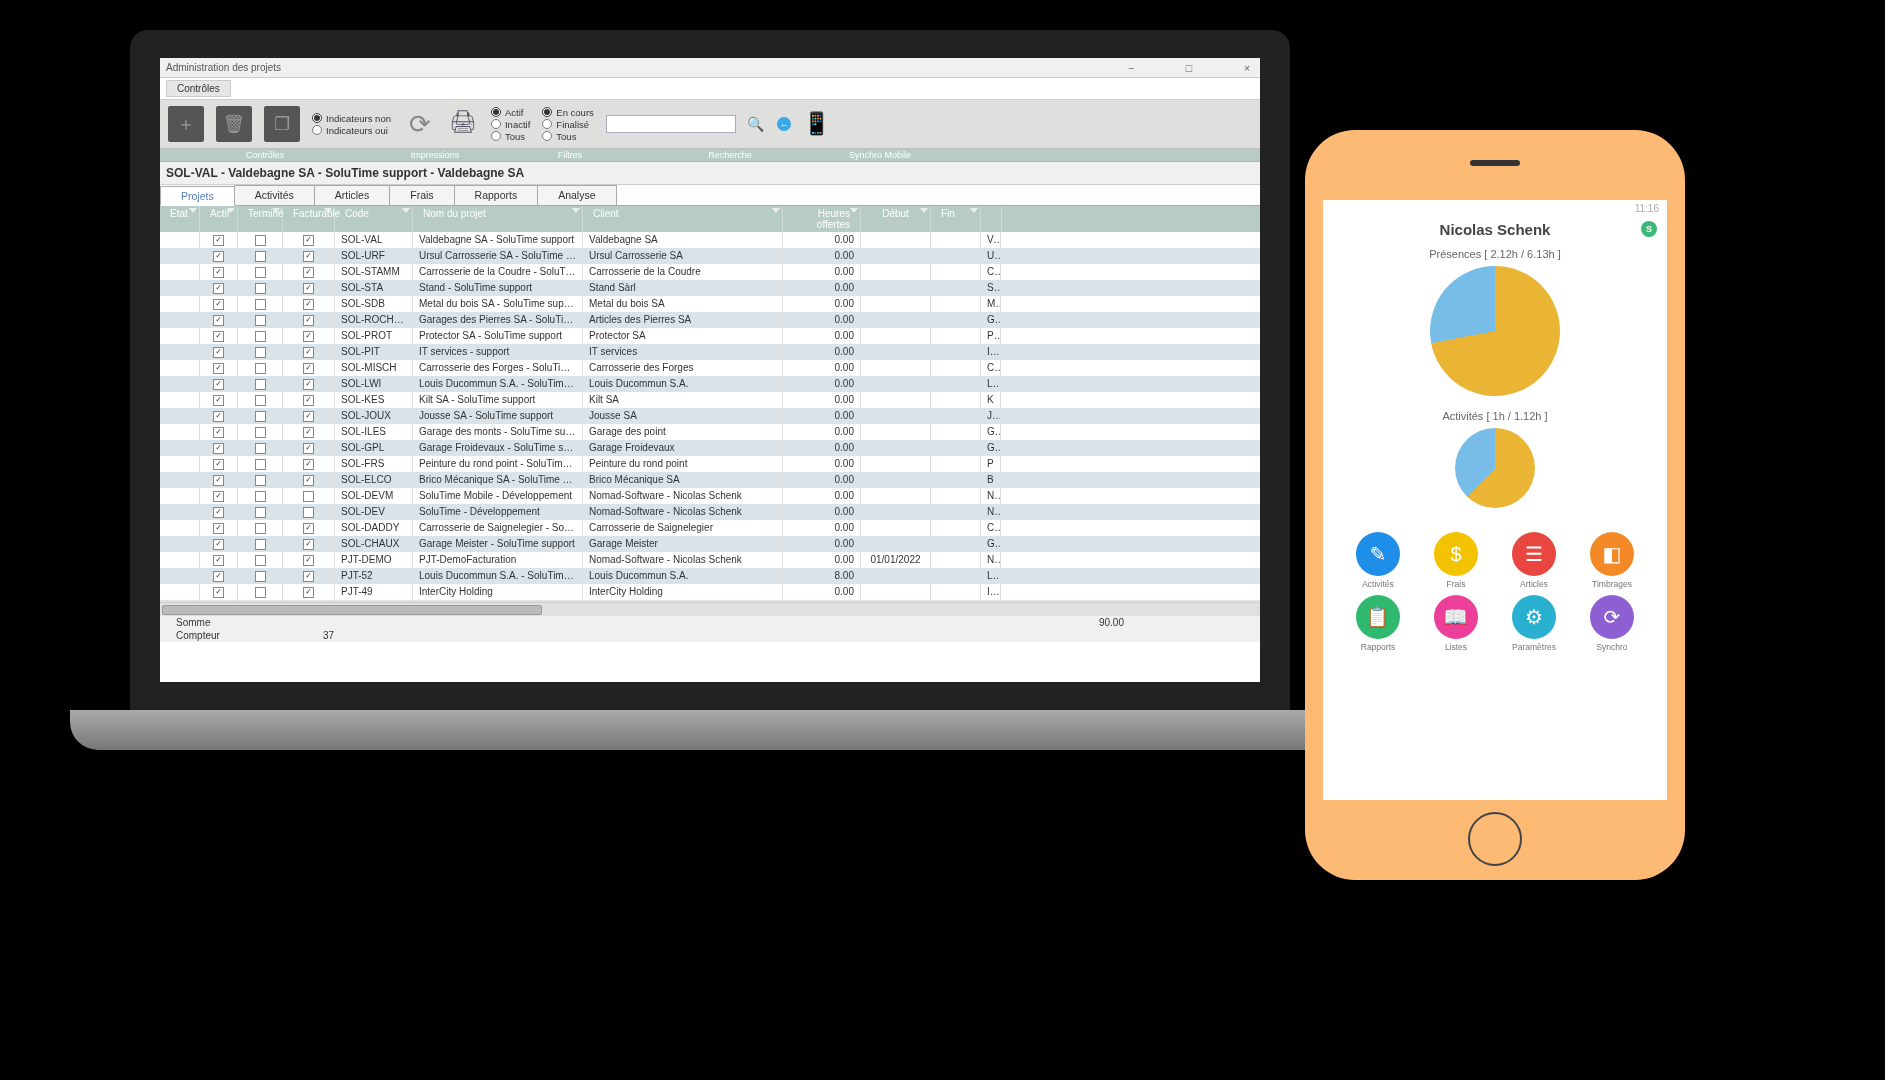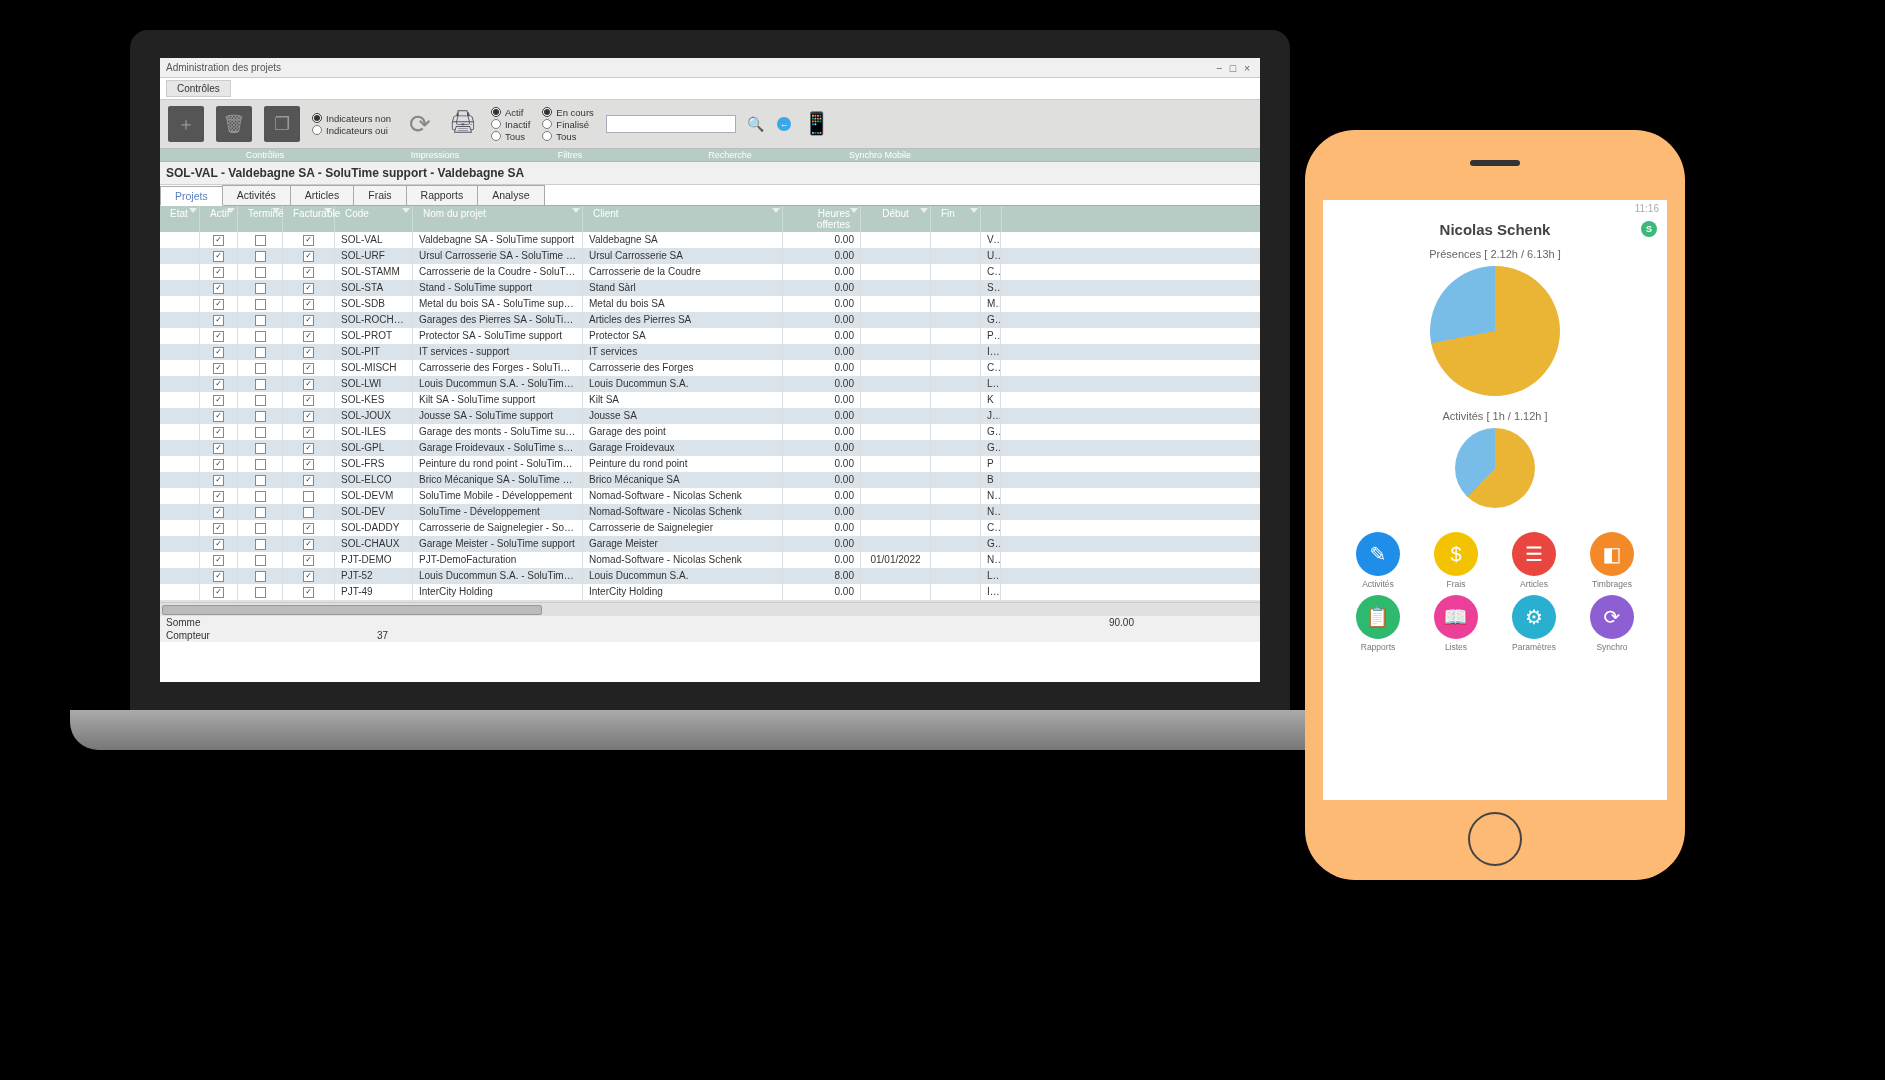--- a/index.html
+++ b/index.html
@@ -5,21 +5,21 @@
 * { box-sizing: border-box; margin: 0; padding: 0; font-family: Arial, sans-serif; }
 body { background: #000; width: 1885px; height: 1080px; position: relative; overflow: hidden; }
 
 
 .laptop { position: absolute; left: 130px; top: 30px; width: 1160px; height: 740px; }
 .laptop-screen { width: 100%; height: 680px; background: #222; border-radius: 18px 18px 0 0; padding: 28px 30px; }
 .laptop-base { width: 1280px; height: 40px; background: linear-gradient(#aaa, #777); margin-left: -60px; border-radius: 0 0 28px 28px; }
 .laptop-inner { width: 100%; height: 100%; background: #fff; overflow: hidden; font-size: 10.5px; color: #333; }
 
 
-.titlebar { height: 20px; background: #f0f0f0; display: flex; align-items: center; padding: 0 6px; border-bottom: 1px solid #ccc; }
+.titlebar { height: 20px; background: #f0f0f0; display: flex; align-items: center; padding: 0 6px; border-bottom: 1px solid #ccc; gap: 44px; }
 .titlebar .t { flex: 1; color: #555; font-size: 10px; }
 .titlebar .ctl { width: 14px; text-align: center; color: #666; cursor: pointer; }
 
 .ribbon-tab { background: #fff; border-bottom: 1px solid #ccc; padding: 2px 6px; }
 .ribbon-tab span { display: inline-block; padding: 2px 10px; background: #e6e6e6; border: 1px solid #ccc; font-size: 10px; }
 
 .toolbar { background: #dfe0de; padding: 6px 8px; display: flex; align-items: center; gap: 12px; border-bottom: 1px solid #bbb; }
 .toolbar .iconbtn { width: 36px; height: 36px; background: #555; border-radius: 2px; display: flex; align-items: center; justify-content: center; color: #999; font-size: 18px; cursor: pointer; }
 .toolbar .radio-group { display: flex; flex-direction: column; gap: 1px; font-size: 9.5px; color: #333; }
 .toolbar .radio-row { display: flex; align-items: center; gap: 4px; }
@@ -30,21 +30,21 @@
 .toolbar .mag { color: #e6a200; font-size: 14px; cursor: pointer; }
 .toolbar .back { width: 14px; height: 14px; background: #3ca7e6; border-radius: 50%; cursor: pointer; display: inline-flex; align-items: center; justify-content: center; color: #fff; font-size: 9px; }
 .toolbar .mobile { font-size: 22px; color: #5b9bd5; cursor: pointer; }
 
 .section-labels { background: #b8ccc6; color: #fff; font-size: 9px; display: flex; border-bottom: 1px solid #aabba8; }
 .section-labels span { padding: 1px 0; text-align: center; }
 
 .project-head { background: #f0f0f0; padding: 4px 6px; font-weight: bold; font-size: 12px; color: #333; border-bottom: 1px solid #ccc; }
 
 .tabs { display: flex; border-bottom: 1px solid #aaa; }
-.tabs .tab { padding: 3px 14px; font-size: 10.5px; border: 1px solid #aaa; border-bottom: none; margin-right: -1px; background: #f4f4f4; cursor: pointer; }
+.tabs .tab { padding: 3px 20px; font-size: 10.5px; border: 1px solid #aaa; border-bottom: none; margin-right: -1px; background: #f4f4f4; cursor: pointer; }
 .tabs .tab.active { background: #fff; color: #5b7fbf; border-bottom: 1px solid #fff; position: relative; top: 1px; }
 
 .grid { width: 100%; overflow: hidden; }
 .grid-head { background: #b8ccc6; color: #fff; display: flex; font-size: 10px; }
 .grid-head div { padding: 2px 10px; border-right: 1px solid rgba(255,255,255,.3); position: relative; }
 .grid-head .filter { position: absolute; right: 2px; top: 2px; width: 0; height: 0; border-left: 4px solid transparent; border-right: 4px solid transparent; border-top: 5px solid #fff; opacity: .7; }
 
 .grid-body { max-height: 370px; overflow-y: hidden; }
 .grid-row { display: flex; font-size: 10px; background: #e9eef2; }
 .grid-row:nth-child(odd) { background: #fff; }
@@ -62,24 +62,24 @@
 .col-client { width: 200px; }
 .col-heures { width: 78px; text-align: right; }
 .col-debut { width: 70px; text-align: center; }
 .col-fin { width: 50px; }
 .col-extra { width: 20px; }
 
 .scroll-h { height: 14px; background: #e0e0e0; border-top: 1px solid #ccc; position: relative; }
 .scroll-h .thumb { position: absolute; left: 2px; width: 380px; height: 10px; top: 2px; background: #bbb; border: 1px solid #999; border-radius: 2px; }
 
 .summary { background: #f0f0f0; font-size: 10px; }
-.summary .srow { display: flex; padding: 1px 6px; gap: 39px; }
+.summary .srow { display: flex; padding: 1px 16px; }
 .summary .srow .lbl { width: 60px; }
 .summary .srow .val { margin-left: auto; padding-right: 120px; }
-.summary .srow .cnt { margin-left: 112px; }
+.summary .srow .cnt { margin-left: 87px; }
 
 
 .phone { position: absolute; right: 200px; top: 130px; width: 380px; height: 750px; background: #fdba74; border-radius: 50px; padding: 70px 18px 80px; }
 .phone-home { position: absolute; bottom: 14px; left: 50%; transform: translateX(-50%); width: 54px; height: 54px; border: 2px solid #444; border-radius: 50%; }
 .phone-speaker { position: absolute; top: 30px; left: 50%; transform: translateX(-50%); width: 50px; height: 6px; background: #333; border-radius: 4px; }
 .phone-inner { width: 100%; height: 100%; background: #fff; overflow: hidden; position: relative; }
 .phone-status { text-align: right; font-size: 10px; color: #aaa; padding: 3px 8px; }
 .phone-user { text-align: center; font-size: 15px; font-weight: bold; color: #444; margin: 4px 0 10px; position: relative; }
 .phone-dot { position: absolute; right: 10px; top: 0; width: 16px; height: 16px; border-radius: 50%; background: #3cb878; color: #fff; font-size: 9px; display: flex; align-items: center; justify-content: center; }
 .phone-sec-title { text-align: center; font-size: 11px; color: #666; margin-bottom: 6px; }

